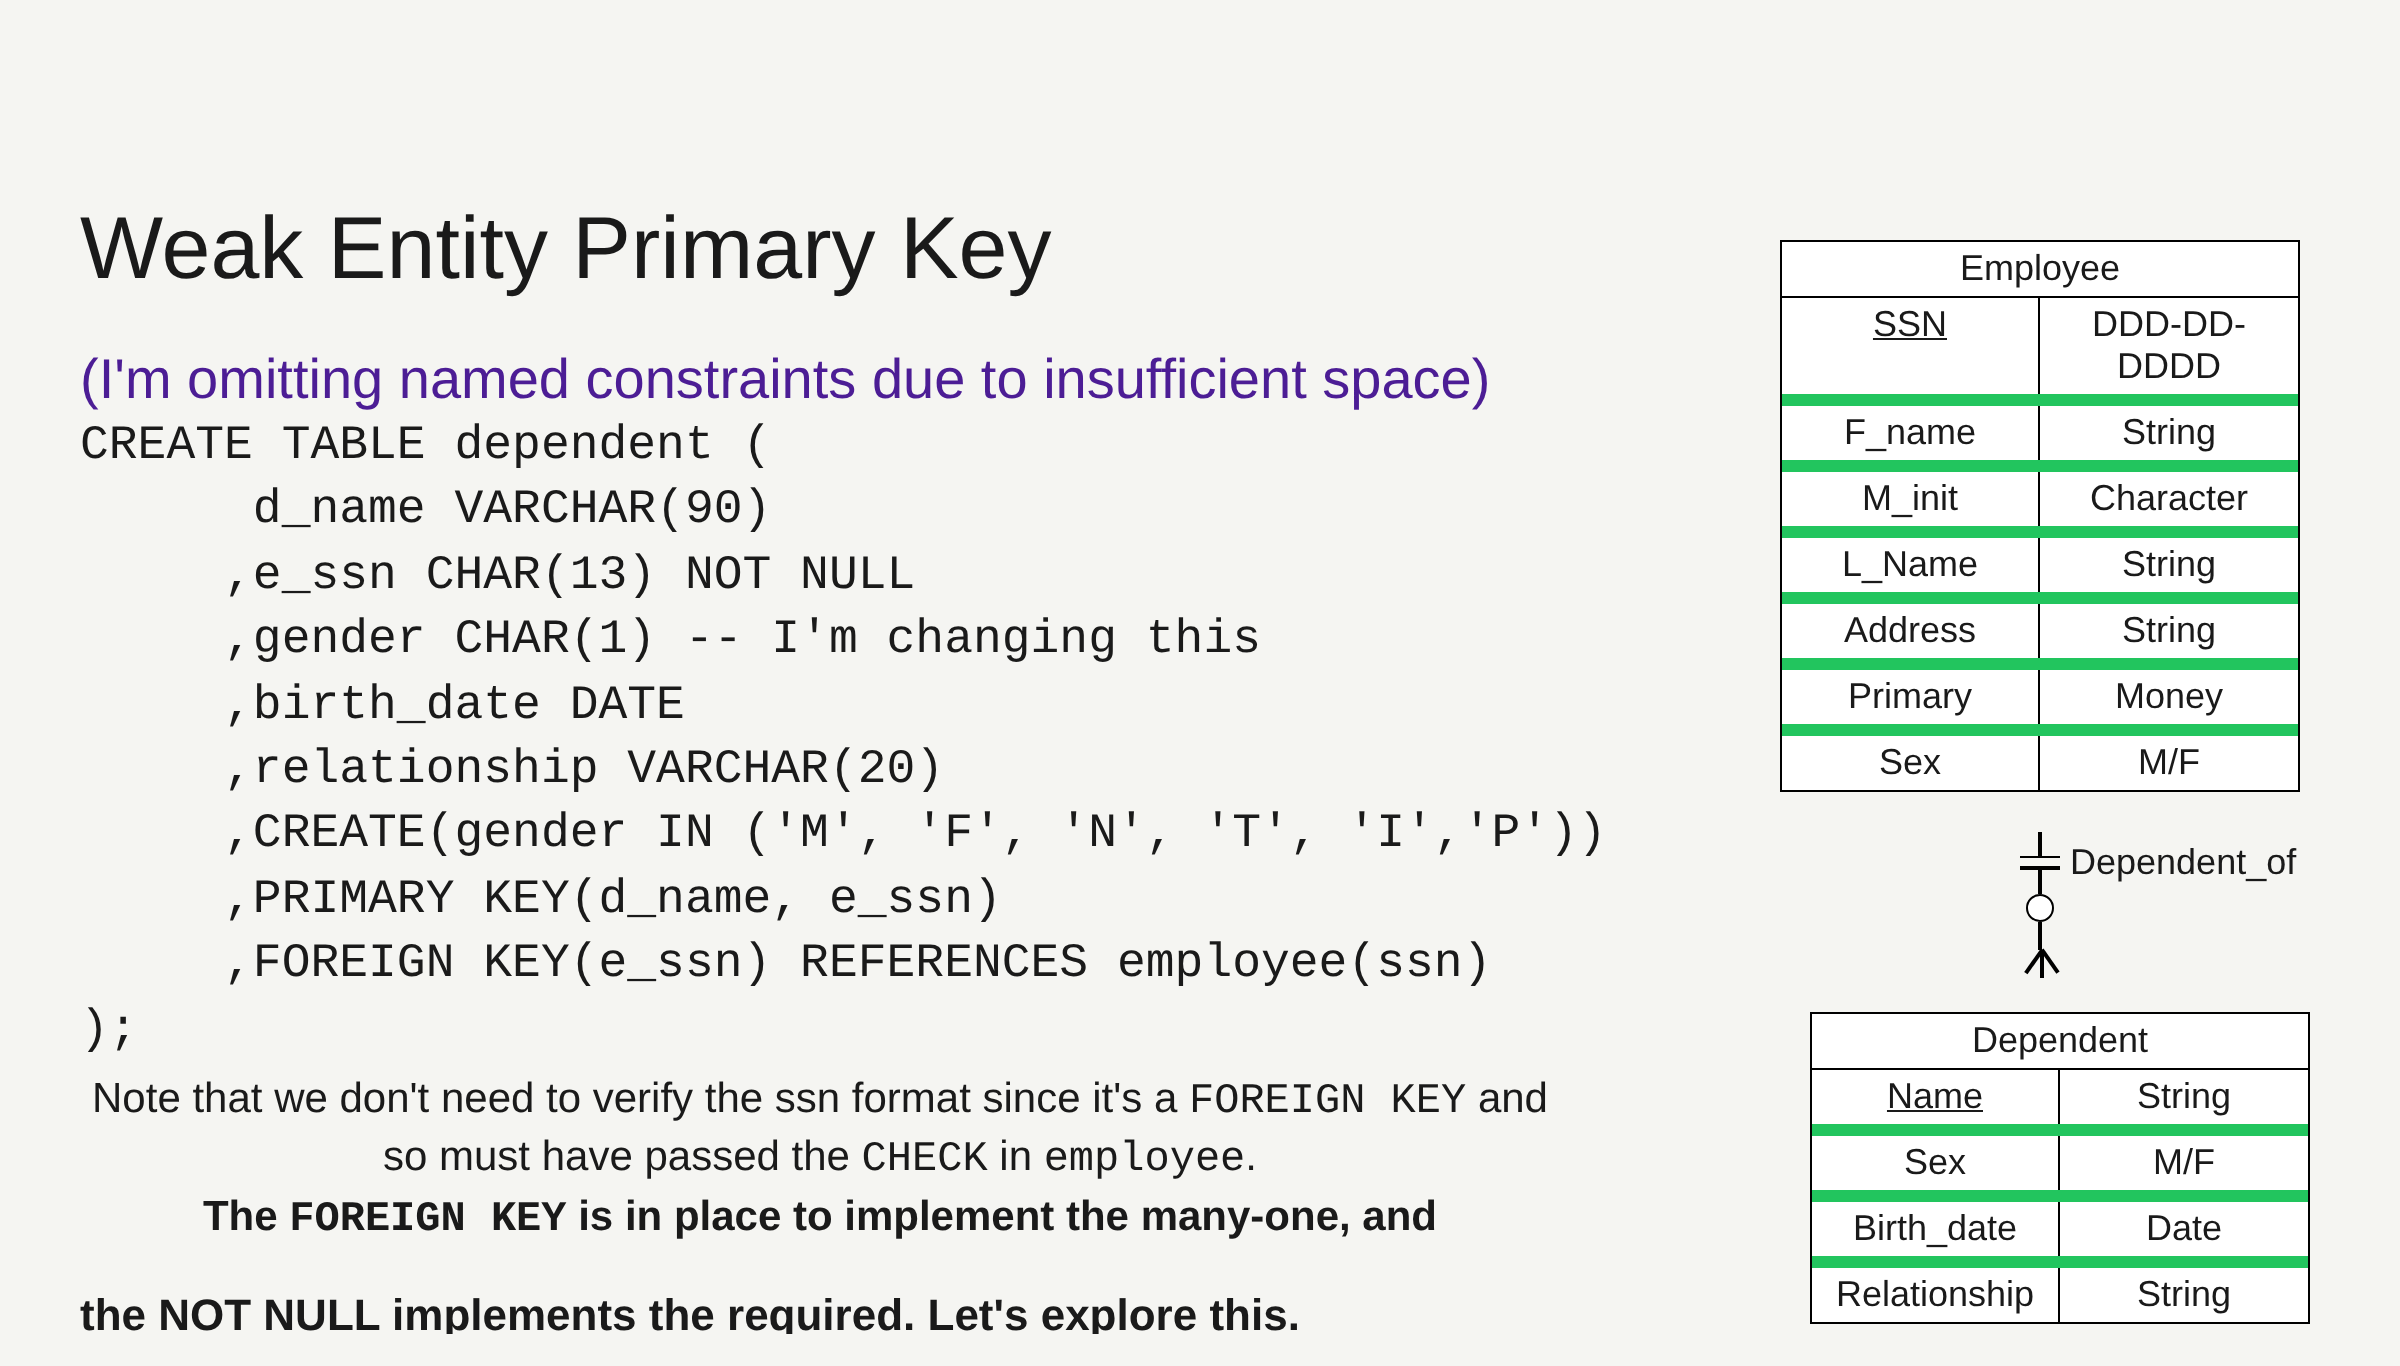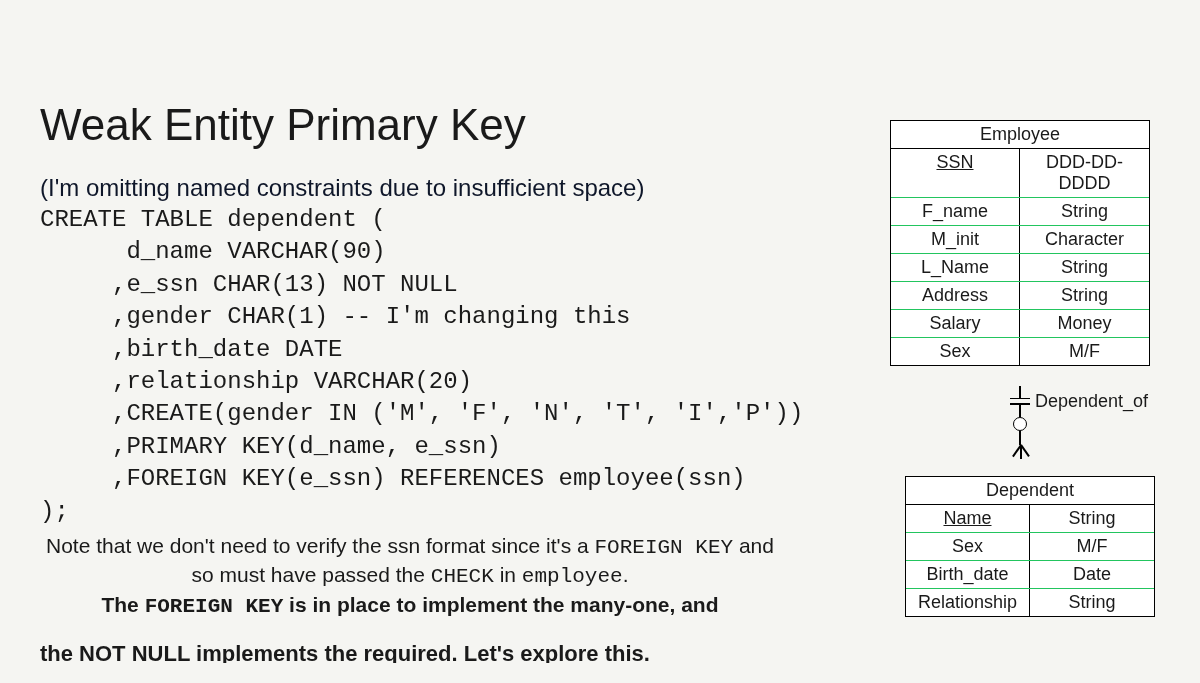--- a/index.html
+++ b/index.html
@@ -20,22 +20,22 @@
     h1 {
       font-size: 44px;
       font-weight: normal;
       margin-bottom: 24px;
     }
     .subtitle {
       font-size: 24px;
       margin-bottom: 4px;
     }
     .omit {
-      font-size: 24px;
-      color: #0f172a;
+      font-size: 28px;
+      color: #4c1d95;
     }
     .code-block {
       font-family: "Courier New", Courier, monospace;
       font-size: 24px;
       line-height: 1.35;
       white-space: pre;
       margin-top: 2px;
     }
     .note {
       font-size: 21px;
@@ -59,21 +59,21 @@
       background: #fff;
     }
     .entity-header {
       text-align: center;
       padding: 3px 0;
       border-bottom: 1px solid #000;
       font-size: 18px;
     }
     .entity-row {
       display: flex;
-      border-bottom: 1px solid #22c55e;
+      border-bottom: 6px solid #22c55e;
     }
     .entity-row:last-child { border-bottom: none; }
     .entity-row div {
       padding: 3px 8px;
     }
     .attr-name {
       flex: 0 0 50%;
       border-right: 1px solid #000;
       text-align: center;
     }
@@ -193,21 +193,21 @@
         </div>
         <div class="entity-row">
           <div class="attr-name">L_Name</div>
           <div class="attr-type">String</div>
         </div>
         <div class="entity-row">
           <div class="attr-name">Address</div>
           <div class="attr-type">String</div>
         </div>
         <div class="entity-row">
-          <div class="attr-name">Salary</div>
+          <div class="attr-name">Primary</div>
           <div class="attr-type">Money</div>
         </div>
         <div class="entity-row">
           <div class="attr-name">Sex</div>
           <div class="attr-type">M/F</div>
         </div>
       </div>
   </div>
 
   <div class="connector" style="height:110px; width:260px; margin-left:20px;text-decoration:underline;">

